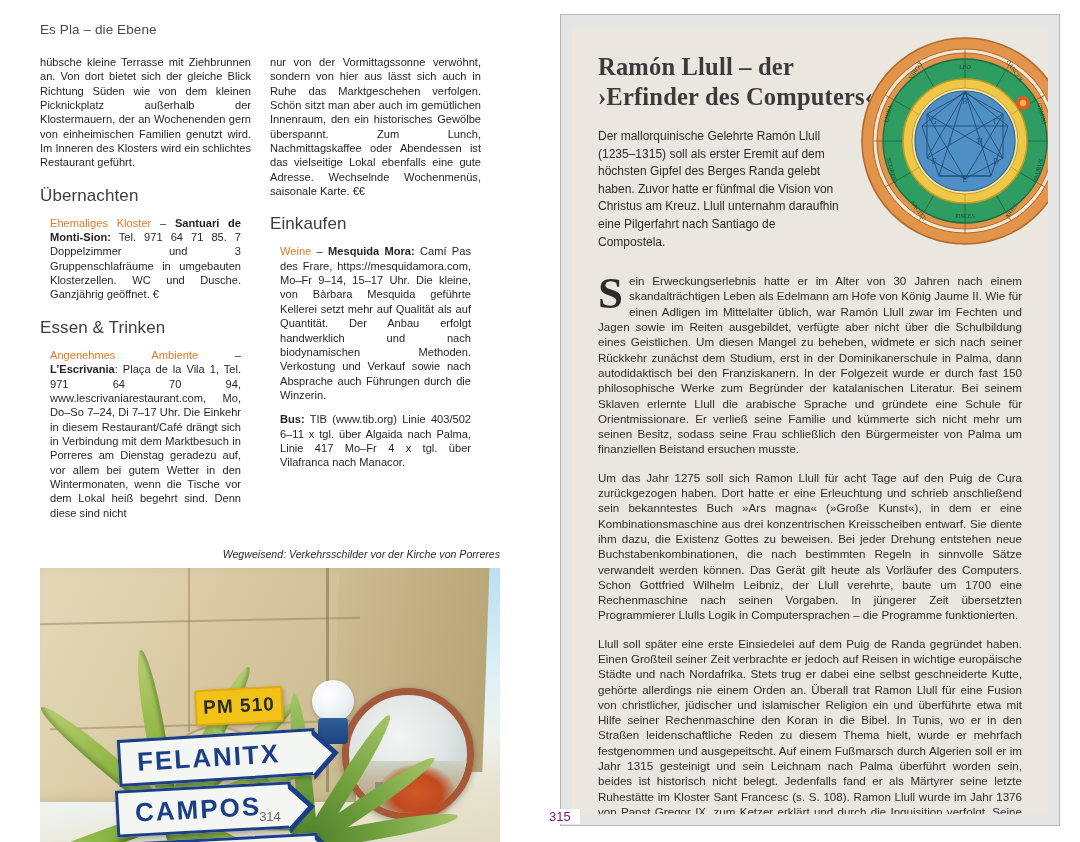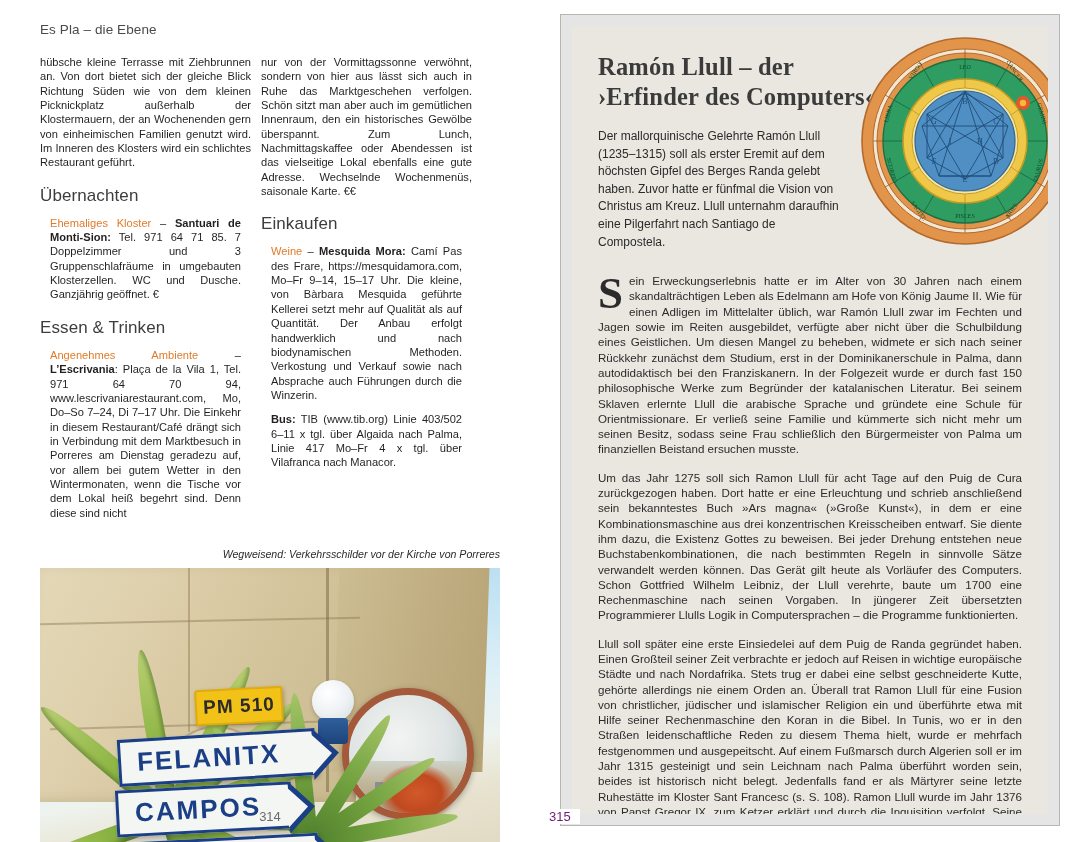--- a/index.html
+++ b/index.html
@@ -12,21 +12,21 @@
     overflow:hidden;
   }
   .spread { position:relative; width:1080px; height:655px; display:flex; }
 
   
   .page-left { position:relative; width:540px; height:842px; padding:22px 40px 0 40px; }
   .running-head {
     font-size:13.5px; color:#4a4a4a; letter-spacing:.1px;
     margin:0 0 18px 0; font-weight:400;
   }
-  .cols { display:flex; gap:10px; }
+  .cols { display:flex; gap:19px; }
   .col { width:211px; }
   p.body { font-size:11.1px; line-height:14.35px; text-align:justify; margin:0 0 0 0;
            hyphens:auto; -webkit-hyphens:auto; }
   h2.sect {
     font-size:17px; font-weight:400; color:#3d3d3d;
     margin:16px 0 2px 0; letter-spacing:.1px;
   }
   .entry { font-size:11.1px; line-height:14.35px; text-align:justify; margin:10px; }
   .tag { color:#e07b2a; }
   .nm { font-weight:bold; }

